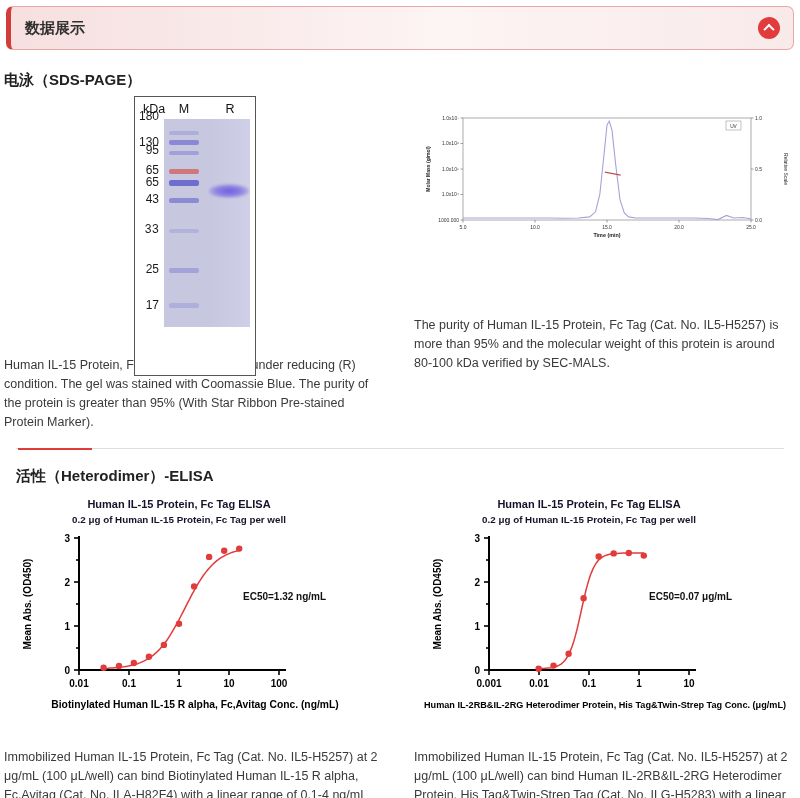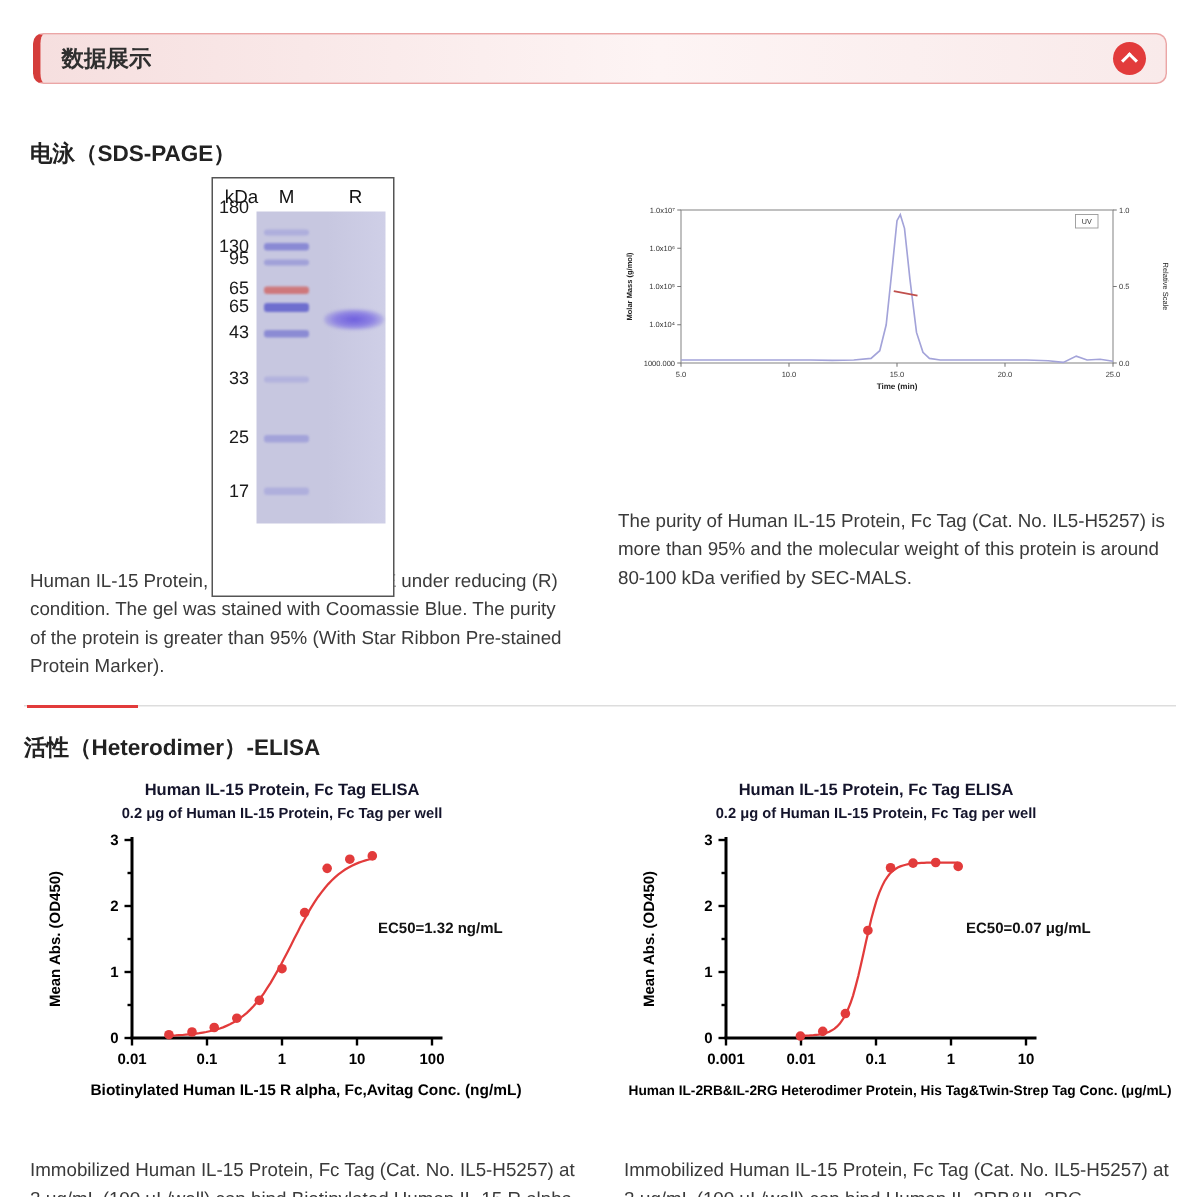--- a/index.html
+++ b/index.html
@@ -1,28 +1,28 @@
 <!DOCTYPE html>
 <html><head>
 <meta charset="utf-8">
 <style>
   * { box-sizing: border-box; margin: 0; padding: 0; }
   html,body { background:#fff; width:800px; font-family:"Liberation Sans", sans-serif; }
 
   
-  .hdr { margin:22px; height:34px; border:1px solid #eba6a6; border-left:5px solid #d43c3a;
+  .hdr { margin:6px; height:44px; border:1px solid #eba6a6; border-left:5px solid #d43c3a;
          border-radius:7px; background:linear-gradient(90deg,#f6dfdf,#fdf4f4 55%,#f9eaea);
          display:flex; align-items:center; justify-content:space-between; padding:0 13px 0 14px; }
   .hdr-title { font-size:15px; font-weight:700; color:#2f2f2f; }
   .collapse-btn { width:22px; height:22px; border-radius:50%; background:#e23b3b; display:flex;
                   align-items:center; justify-content:center; cursor:pointer; }
   .chev { width:8px; height:8px; border-top:2px solid #fff; border-left:2px solid #fff;
           transform:rotate(45deg) translate(1px,1px); }
 
-  .cols { display:grid; grid-template-columns:1fr 1fr; column-gap:28px; padding:0 20px; }
+  .cols { display:grid; grid-template-columns:1fr 1fr; column-gap:28px; padding:0 4px; }
   .sec-heading { font-size:15px; font-weight:700; color:#222; margin:15px 0 6px; }
   .media { height:248px; position:relative; display:flex; justify-content:center; }
   .media.center-v { align-items:center; }
   .caption { font-size:12.5px; color:#3a3a3a; line-height:1.52; margin-top:12px; }
 
   
   .gel-box { position:relative; width:122px; height:280px; border:1px solid #555; background:#fff; }
   .gel-area { position:absolute; left:29px; top:22px; width:86px; height:208px;
               background:linear-gradient(90deg,#c7c7e0 55%,#cfcfe7); }
   .gel-head { position:absolute; top:5px; font-size:12.5px; color:#111; transform:translateX(-50%); }
@@ -67,21 +67,21 @@
             <div class="band" style="top: 148.508px; height: 5px; background: rgb(140, 140, 214); opacity: 0.6;"></div>
             <div class="band" style="top: 184.492px; height: 5px; background: rgb(152, 152, 218); opacity: 0.5;"></div>
             <div class="sample-band" style="top: 64.76px;"></div>
           </div>
       <div class="kda-label" style="top: 12px;">180</div>
           <div class="kda-label" style="top: 37.92px;">130</div>
           <div class="kda-label" style="top: 46px;">95</div>
           <div class="kda-label" style="top: 66px; text-align: right;">65</div>
           <div class="kda-label" style="top: 78.064px;">65</div>
           <div class="kda-label" style="top: 95.12px;">43</div>
-          <div class="kda-label" style="top: 125.904px;">33</div>
+          <div class="kda-label" style="top: 125.904px; font-family: Liberation Mono, monospace;">33</div>
           <div class="kda-label" style="top: 165.008px;">25</div>
           <div class="kda-label" style="top: 200.992px;">17</div>
         </div>
     </div>
     <div class="caption">Human IL-15 Protein, Fc Tag on SDS-PAGE under reducing (R) condition. The gel was stained with Coomassie Blue. The purity of the protein is greater than 95% (With Star Ribbon Pre-stained Protein Marker).</div>
   </div>
 
   <div>
     <div class="media center-v">
       <div id="mals-chart"><svg width="368" height="140" viewBox="0 0 368 140" xmlns="http://www.w3.org/2000/svg">

